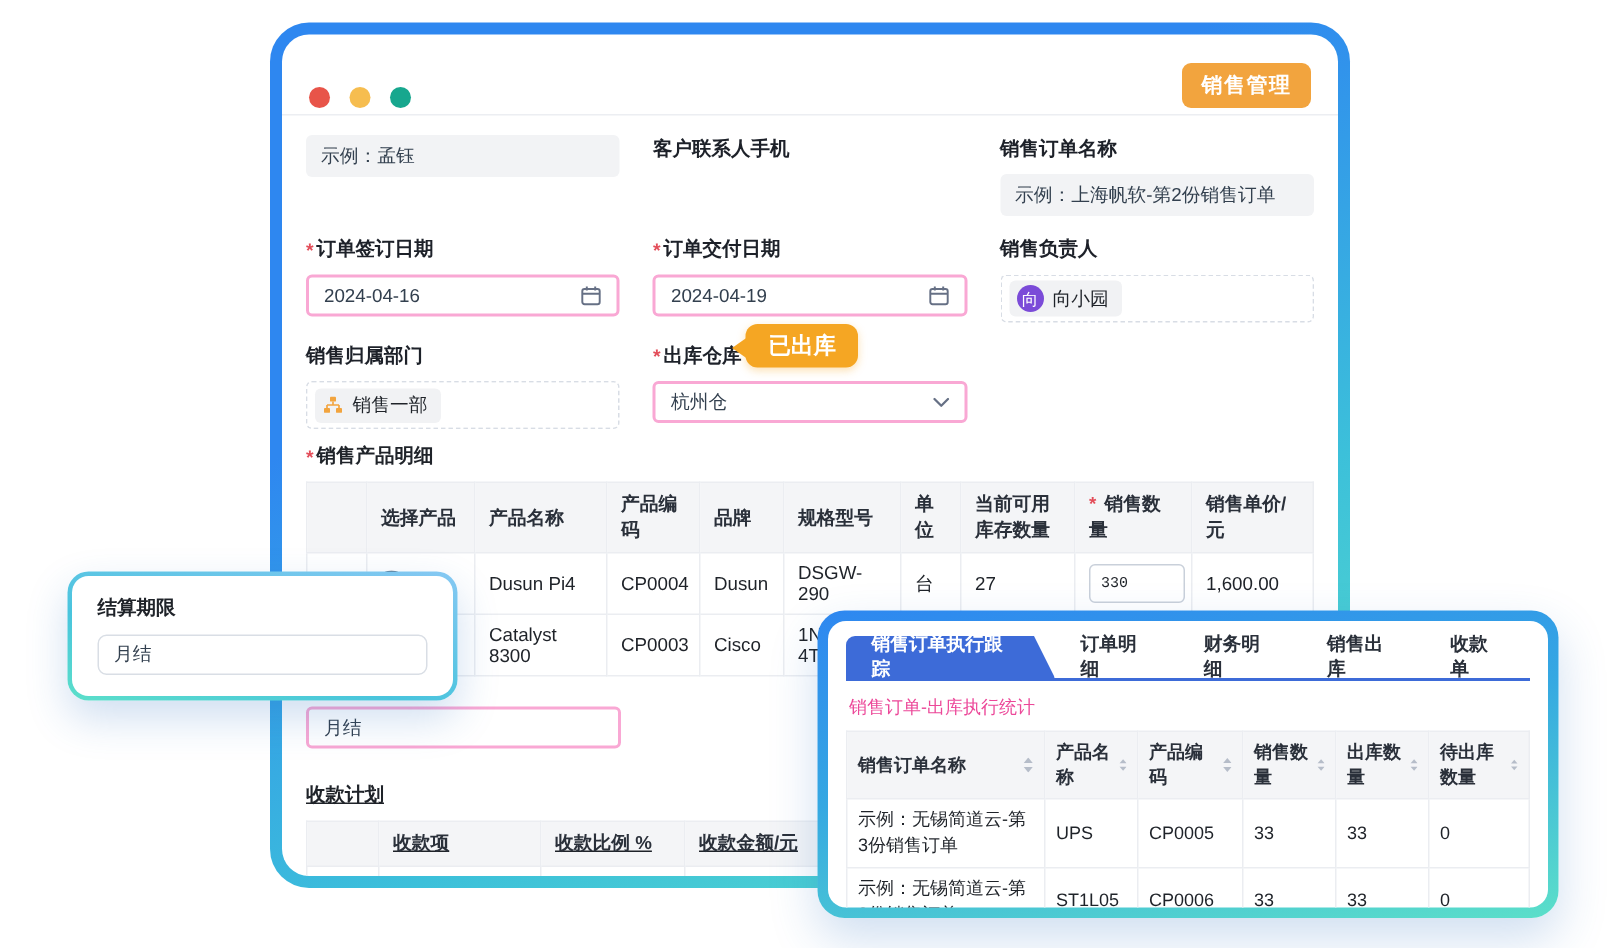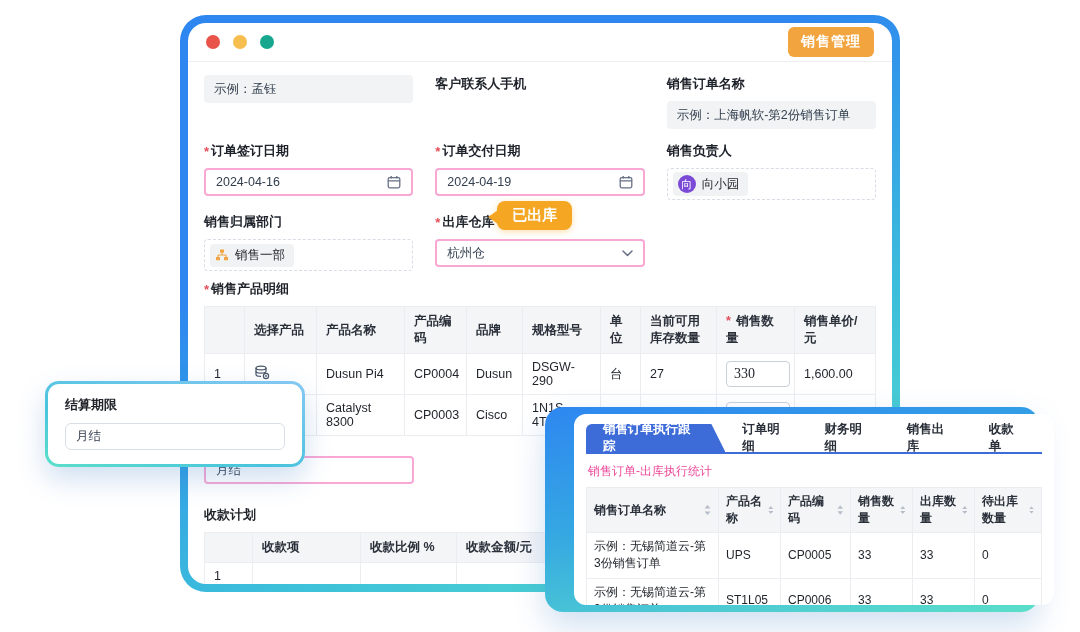--- a/index.html
+++ b/index.html
@@ -11,21 +11,21 @@
   }
 
   
   .window-frame {
     position:absolute; left:180px; top:15px; width:720px; height:577px;
     border-radius:26px; padding:8px;
     background:linear-gradient(155deg,#2e87f0 0%,#2e87f0 32%,#3cc0da 68%,#5bdfc9 100%);
   }
   .window { width:100%; height:100%; background:#fff; border-radius:18px; overflow:hidden; }
   .titlebar {
-    height:39px; display:flex; align-items:center; padding:16px 18px;
+    height:54px; display:flex; align-items:flex-end; padding:4px 18px;
     border-bottom:1px solid #eceef2;
   }
   .dots { display:flex; gap:13px; }
   .dot { width:14px; height:14px; border-radius:50%; display:inline-block; }
   .dot.red { background:#e85449; } .dot.yellow { background:#f6bd4f; } .dot.teal { background:#17a78e; }
   .titlebar .spacer { flex:1; }
   .badge {
     background:#f2a43e; color:#fff; font-size:14px; font-weight:700;
     padding:6px 13px; border-radius:6px; letter-spacing:1px;
   }
@@ -61,45 +61,45 @@
   .section-label { font-size:13px; font-weight:700; margin:4px 0 8px 0; display:flex; align-items:center; }
 
   
   table.dt { width:100%; border-collapse:collapse; table-layout:fixed; font-size:12.5px; }
   table.dt th, table.dt td { border:1px solid #ebedf1; padding:6px 9px; text-align:left; vertical-align:middle; font-weight:400; color:#1f2329; overflow:hidden; }
   table.dt thead th { background:#f4f5f7; font-weight:700; color:#2a303a; }
   td.center, th.center { text-align:center; }
 
   .qty-input {
     width:64px; height:26px; border:1px solid #c9d0da; border-radius:4px;
-    font-size:14px; color:#1f2329; padding:0 7px; font-family:Liberation Serif, serif; background:#fff;
+    font-size:10px; color:#1f2329; padding:0 7px; font-family:Liberation Mono, monospace; background:#fff;
   }
 
   .settle-inp { width:210px; margin:20px 0 0 0; }
-  .pay-section { margin-top:22px; }
+  .pay-section { margin-top:22px;text-decoration:underline; }
 
   
   .popup-left-frame {
     position:absolute; left:45px; top:381px; width:260px; z-index:30;
     border-radius:14px; padding:3px;
     background:linear-gradient(195deg,#86c8f3 0%,#49c4dd 62%,#5bdfc9 100%);
     box-shadow:0 12px 28px rgba(40,110,190,.22);
   }
   .popup-left { background:#fff; border-radius:11px; padding:12px 17px 14px 17px; }
   .popup-left .title { font-size:13px; font-weight:700; margin-bottom:9px; }
   .popup-left .inp { height:27px; border:1px solid #d9dee5; border-radius:6px; }
 
   
   .popup-br-frame {
     position:absolute; left:545px; top:407px; width:494px; height:205px; z-index:20;
     border-radius:18px; padding:7px;
     background:linear-gradient(170deg,#2e87f0 0%,#35a8e2 45%,#5bdfc9 100%);
     box-shadow:0 14px 32px rgba(40,110,190,.22);
   }
-  .popup-br { background:#fff; border-radius:12px; width:100%; height:100%; padding:10px 12px 8px 12px; overflow:hidden;margin-left:22px; }
+  .popup-br { background:#fff; border-radius:12px; width:100%; height:100%; padding:10px 12px 8px 12px; overflow:hidden; }
   .tabs { display:flex; align-items:stretch; border-bottom:2px solid #3d6bd8; height:30px; }
   .tab { display:flex; align-items:center; padding:0 17px; font-size:12.5px; font-weight:700; color:#2a303a; cursor:default; }
   .tab.active {
     background:#3d6bd8; color:#fff;
     border-radius:6px 0 0 0;
     clip-path:polygon(0 0, calc(100% - 14px) 0, 100% 100%, 0 100%);
     padding-right:26px;
   }
   .subtitle { font-size:12px; color:#ec4899; margin:9px 0 7px 2px; }
   table.dt.small { font-size:12px; }

